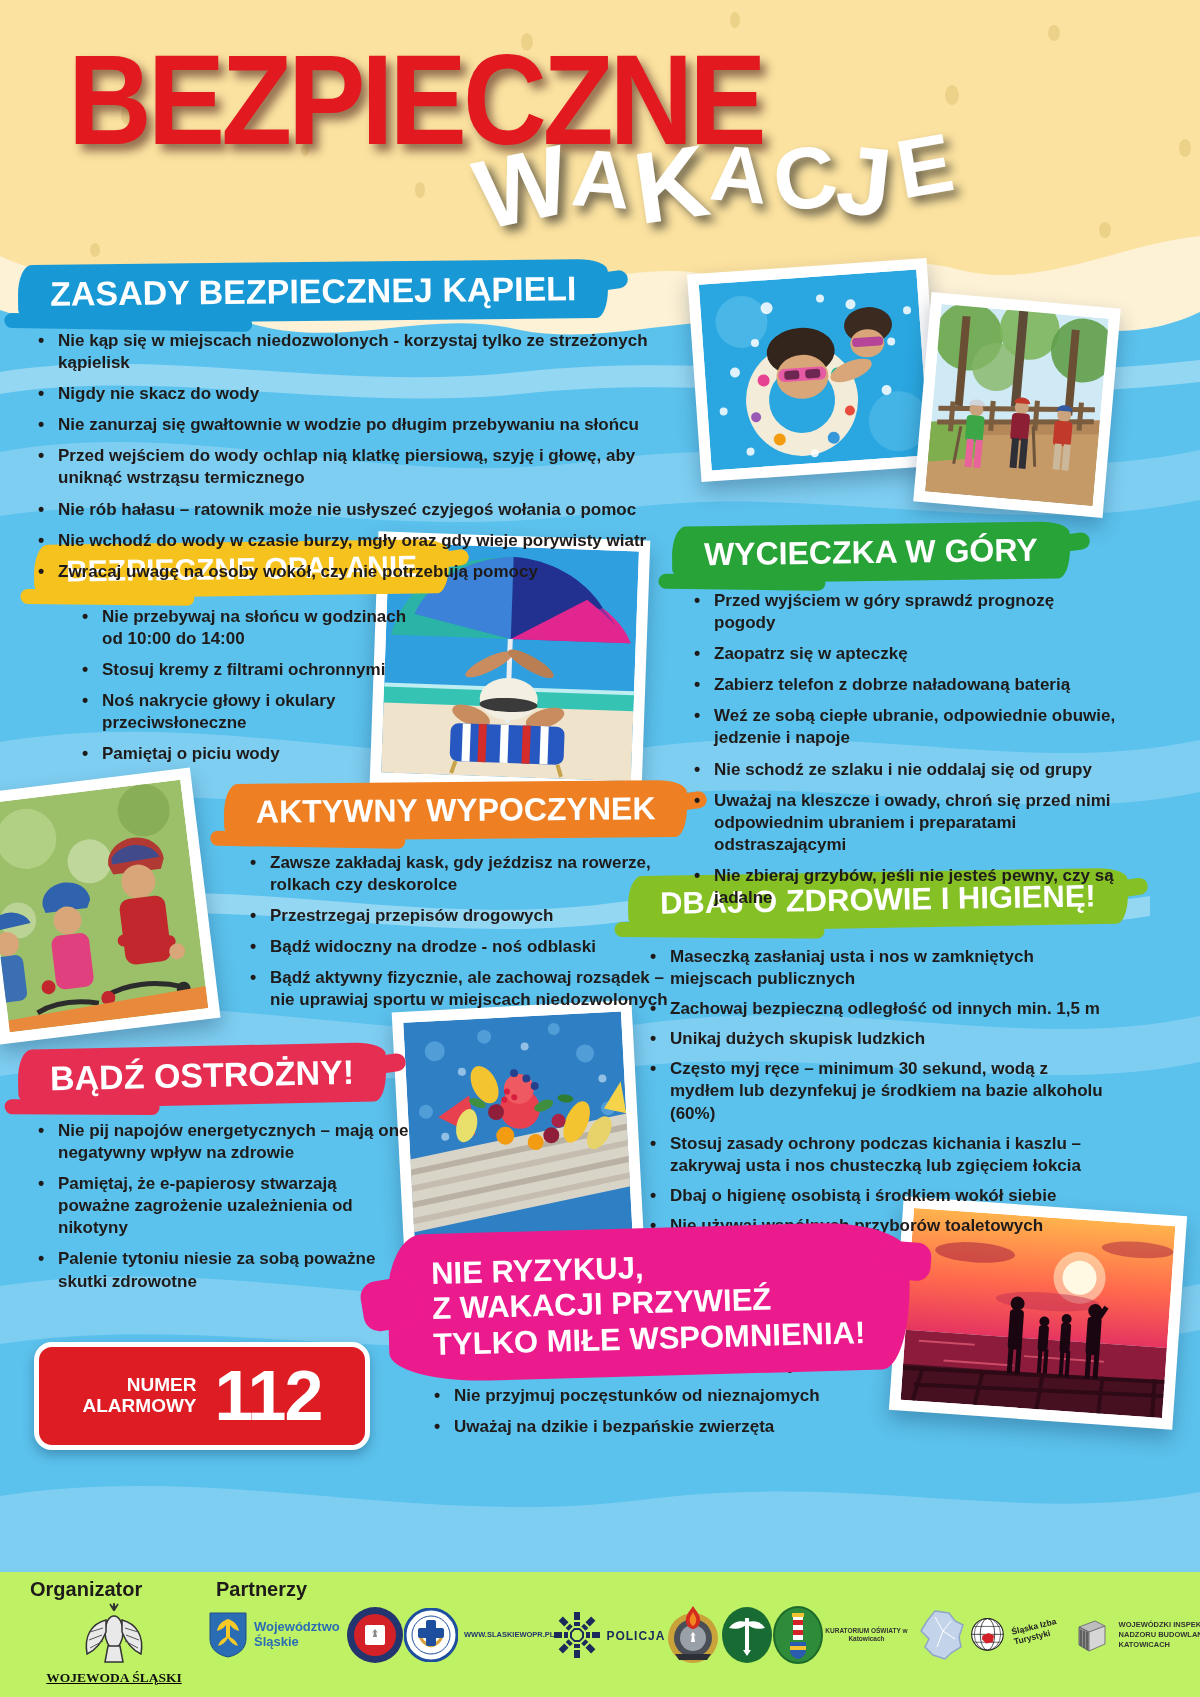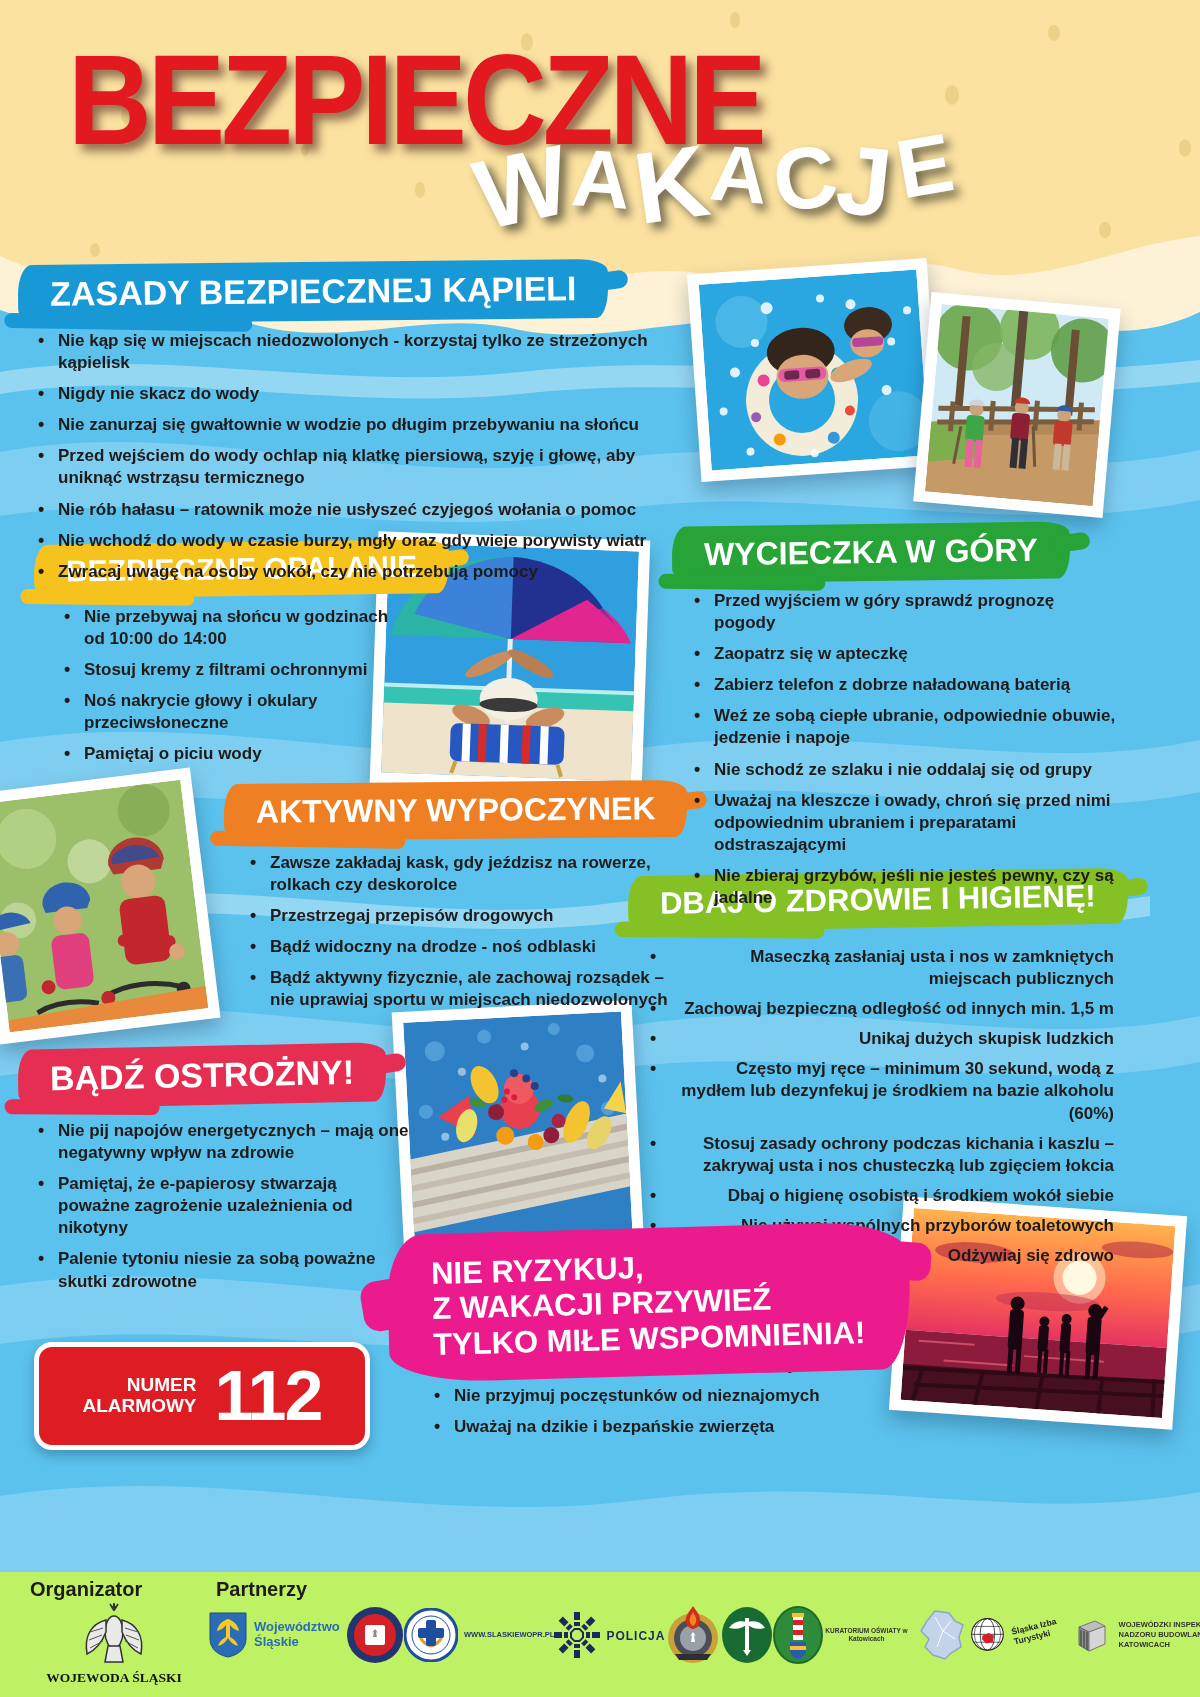--- a/index.html
+++ b/index.html
@@ -37,25 +37,25 @@
   #b-aktywny {left:224px; top:782px;  font-size:32px; --c:#ee8023;transform:rotate(-.5deg);}
   #b-zdrowie {left:628px; top:872px;  font-size:31px; --c:#85c125;transform:rotate(-1deg);}
   #b-ostrozny{left:18px;  top:1046px; font-size:34px; --c:#e62e53;transform:rotate(-1.2deg);}
 
   
   .blist{position:absolute;z-index:2;margin:0;padding:0;list-style:none;
          color:#1e1b1a;font-weight:700;font-size:17px;line-height:1.3;}
   .blist li{position:relative;padding-left:22px;margin-bottom:9px;}
   .blist li::before{content:"•";position:absolute;left:2px;top:-1px;font-size:1.05em;}
   #l-kapiel  {left:36px;  top:330px;  width:660px;}
-  #l-opalanie{left:62px;  top:606px;  width:330px;}
+  #l-opalanie{left:80px;  top:606px;  width:330px;}
   #l-gory    {left:692px; top:590px;  width:424px;}
   #l-aktywny {left:248px; top:852px;  width:424px;}
   #l-zdrowie {left:648px; top:946px;  width:466px;}
-  #l-zdrowie li{margin-bottom:8px;text-align:right;}
+  #l-zdrowie li{margin-bottom:8px;}
   #l-ostrozny{left:36px;  top:1120px; width:376px;}
   #l-finale  {left:432px; top:1354px; width:400px;}
 
   
   .splash{position:absolute;left:388px;top:1228px;z-index:3;background:var(--c);--c:#ec1b8d;
           color:#fff;font-weight:800;font-size:31px;line-height:1.14;padding:22px 46px 20px 44px;
           transform:rotate(-1.6deg);
           border-radius:36px 90px 30px 100px / 64px 34px 88px 30px;}
   .splash::before{content:"";position:absolute;left:-26px;top:30%;width:56px;height:34%;
           background:var(--c);border-radius:16px;transform:rotate(-8deg);}
@@ -78,21 +78,21 @@
   #p-umbrella{left:374px;top:536px;transform:rotate(2deg);}
   #p-bikes   {left:-16px;top:780px;transform:rotate(-7deg);}
   #p-fruit   {left:398px;top:1006px;transform:rotate(-3deg);}
   #p-sunset  {left:896px;top:1206px;transform:rotate(4deg);}
 
   
   .footer{position:absolute;left:0;top:1572px;width:1200px;height:125px;background:#bef264;z-index:4;}
   .foot-label{position:absolute;top:6px;font-weight:800;font-size:20px;color:#1e1b1a;}
   #lab-org{left:30px;}
   #lab-part{left:216px;}
-  .org-block{position:absolute;left:34px;top:30px;width:160px;text-align:center;}
+  .org-block{position:absolute;left:34px;top:30px;width:160px;text-align:center;text-decoration:underline;}
   .org-block .cap{font-family:"Liberation Serif","DejaVu Serif",serif;font-weight:700;
                   font-size:13.5px;color:#111;margin-top:2px;white-space:nowrap;}
   .partners-row{position:absolute;left:208px;top:32px;right:8px;display:flex;
                 align-items:center;justify-content:space-between;}
   .partner{display:flex;align-items:center;gap:6px;}
   .partner .cap{font-size:7.5px;font-weight:700;color:#23356e;line-height:1.25;}
   .partner .cap.blue2{color:#2a6db5;font-size:13px;line-height:1.15;font-weight:700;}
   .partner .tiny{font-size:6.5px;font-weight:700;color:#333;text-align:center;line-height:1.2;}
   .partner .police-cap{font-size:12px;font-weight:800;color:#1b2a5b;margin-top:1px;letter-spacing:1px;}
   .partner .rot{transform:rotate(-14deg);font-size:8.5px;font-weight:700;color:#222;margin-top:-10px;}

